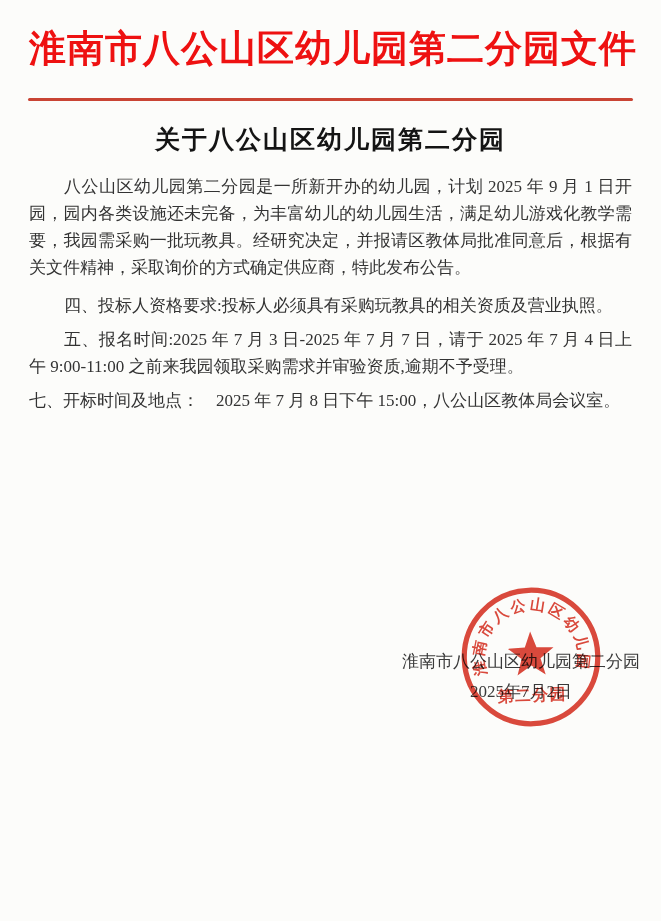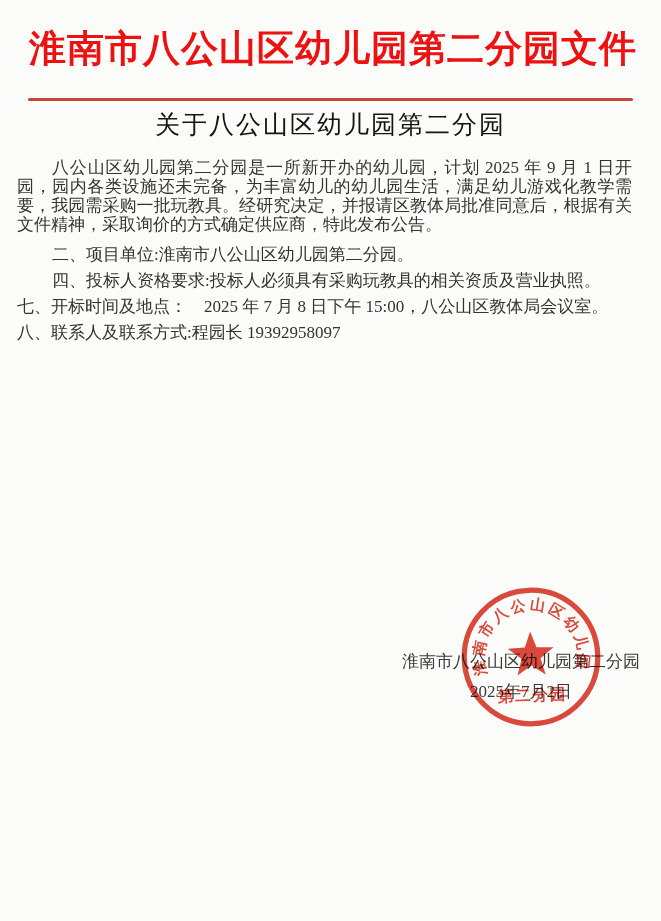--- a/index.html
+++ b/index.html
@@ -22,32 +22,32 @@
     letter-spacing: 1px;
     white-space: nowrap;
   }
   .red-rule {
     margin: 24px 28px 0 28px;
     height: 3px;
     background: #c94434;
     border-radius: 2px;
   }
   .doc-title {
-    margin-top: 5px;
+    margin-top: 20px;
     text-align: center;
     font-size: 25px;
-    font-weight: normal;
+    font-weight: bold;
     color: #141414;
     line-height: 37px;
     letter-spacing: 2px;
   }
   .content {
-    margin: 15px 29px 0 17px;
+    margin: 15px 29px 0 29px;
     font-size: 17px;
-    line-height: 19px;
+    line-height: 27px;
     color: #333333;
     text-align: justify;
   }
   .para { margin: 0 0 7px 0; }
   .para.indent { text-indent: 35px; }
   .para.p-first { margin-bottom: 11px; }
   .signature {
     position: absolute;
     top: 651px;
     right: 21px;
@@ -82,24 +82,23 @@
   <div class="doc-header">淮南市八公山区幼儿园第二分园文件</div>
 
   <div class="red-rule"></div>
 
   <div class="doc-title">
     <div>关于八公山区幼儿园第二分园</div>
   </div>
 
   <div class="content">
     <p class="para indent p-first">八公山区幼儿园第二分园是一所新开办的幼儿园，计划 2025 年 9 月 1 日开园，园内各类设施还未完备，为丰富幼儿的幼儿园生活，满足幼儿游戏化教学需要，我园需采购一批玩教具。经研究决定，并报请区教体局批准同意后，根据有关文件精神，采取询价的方式确定供应商，特此发布公告。</p>
-    <p class="para indent">二、项目单位:淮南市八公山区幼儿园第二分园。</p>
     <p class="para indent">四、投标人资格要求:投标人必须具有采购玩教具的相关资质及营业执照。</p>
+    <p class="para indent">五、报名时间:2025 年 7 月 3 日-2025 年 7 月 7 日，请于 2025 年 7 月 4 日上午 9:00-11:00 之前来我园领取采购需求并审验资质,逾期不予受理。</p>
     <p class="para">七、开标时间及地点：　2025 年 7 月 8 日下午 15:00，八公山区教体局会议室。</p>
-    <p class="para">八、联系人及联系方式:程园长 19392958097</p>
   </div>
 
   <div class="signature">
     <div class="sig-org">淮南市八公山区幼儿园第二分园</div>
     <div class="sig-date">2025年7月2日</div>
   </div>
 
   <div class="seal">
     <svg viewBox="0 0 200 200">
       <circle cx="100" cy="100" r="89" fill="none" stroke="#d93a2c" stroke-width="7"></circle>

